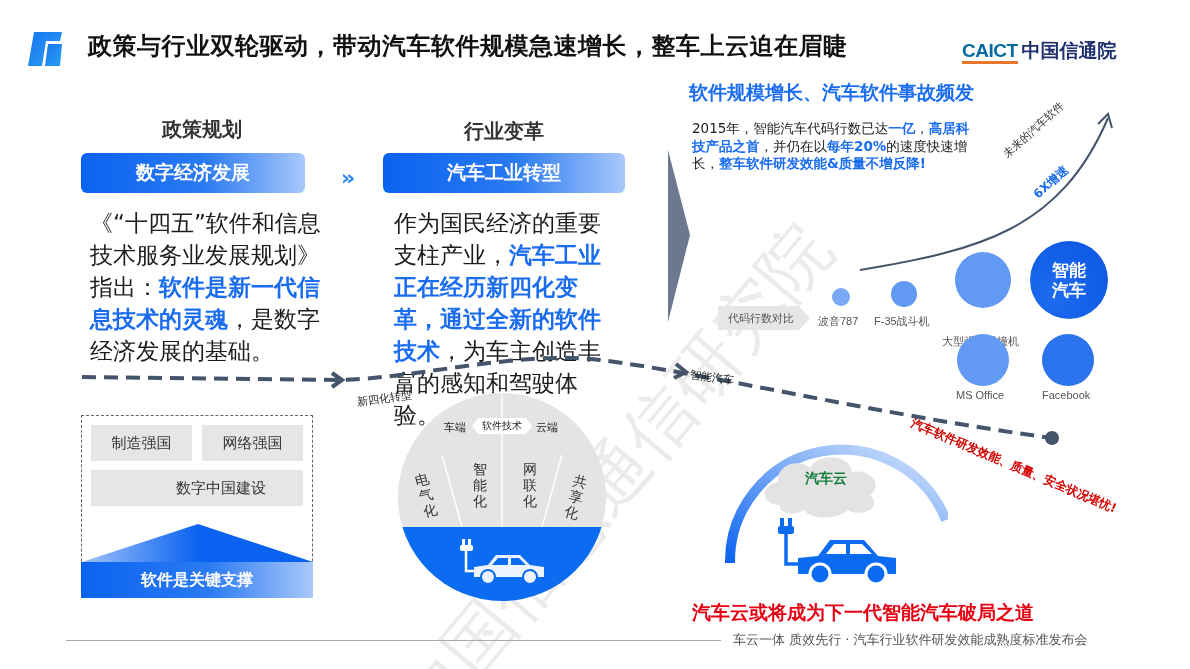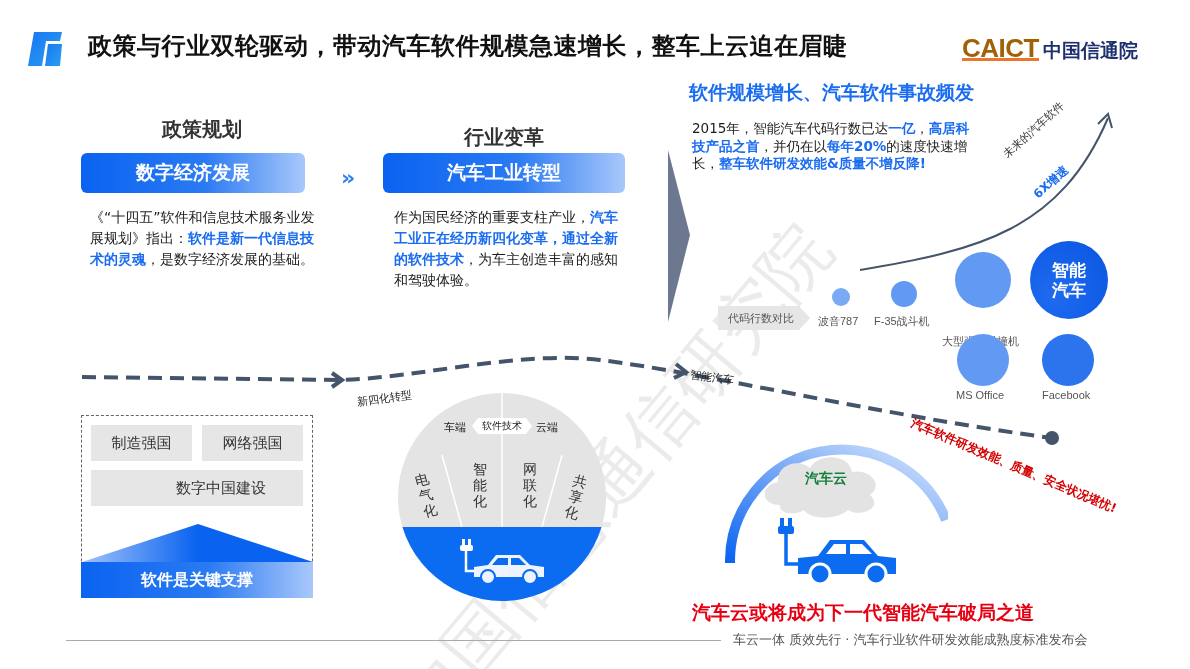--- a/index.html
+++ b/index.html
@@ -3,26 +3,26 @@
 <meta charset="utf-8">
 <style>
   * { box-sizing: border-box; margin: 0; padding: 0; }
   html, body { width: 1190px; height: 669px; overflow: hidden; background: #ffffff; }
   body { position: relative; font-family: "DejaVu Sans", "Liberation Sans", sans-serif; color: #222; }
   .abs { position: absolute; }
 
   .logo-mark { left: 28px; top: 32px; width: 34px; height: 34px; }
   .title { left: 88px; top: 30px; font-size: 24px; font-weight: bold; color: #111; letter-spacing: 0.5px; white-space: nowrap; }
   .brand { left: 962px; top: 38px; display: flex; align-items: baseline; gap: 4px; }
-  .brand-en { font-size: 26px; font-weight: bold; color: #a16207; font-family: "Liberation Sans", sans-serif; border-bottom: 3px solid #e8762d; line-height: 20px; letter-spacing: -0.5px; }
+  .brand-en { font-size: 19px; font-weight: bold; color: #0369a1; font-family: "Liberation Sans", sans-serif; border-bottom: 3px solid #e8762d; line-height: 20px; letter-spacing: -0.5px; }
   .brand-cn { font-size: 19px; color: #1d2f6f; font-weight: bold; }
 
   .col-head { font-size: 20px; font-weight: bold; color: #333; text-align: center; }
   .pill { height: 40px; border-radius: 6px; background: linear-gradient(90deg, #0a63f0 0%, #2a7af2 55%, #a9c8fb 100%); color: #fff; font-size: 19px; font-weight: bold; display: flex; align-items: center; justify-content: center; }
-  .body-text { font-size: 14px; line-height: 21px; color: #1c1c1c; }
+  .body-text { font-size: 23px; line-height: 32px; color: #1c1c1c; }
   .hl { color: #1a6cf0; font-weight: bold; }
   .chev { left: 341px; top: 165px; color: #2b84f2; font-size: 22px; font-weight: bold; letter-spacing: -6px; }
 
   .right-head { left: 689px; top: 80px; font-size: 19px; font-weight: bold; color: #1a6cf0; white-space: nowrap; }
   .right-text { left: 692px; top: 120px; width: 285px; font-size: 13.5px; line-height: 17.5px; color: #1c1c1c; }
   .right-text .hl { color: #1a6cf0; }
 
   .bubble { position: absolute; border-radius: 50%; background: #6199f3; }
   .bub-label { position: absolute; font-size: 11px; color: #555; white-space: nowrap; font-family: "Liberation Sans", sans-serif; }
   .cmp-tag { left: 718px; top: 306px; width: 92px; height: 24px; background: #e6e6e6; clip-path: polygon(0 0, 88% 0, 100% 50%, 88% 100%, 0 100%); font-size: 11px; color: #555; display: flex; align-items: center; padding-left: 10px; }
@@ -72,21 +72,21 @@
 </div>
 
 <div class="abs col-head" style="left:81px;top:116px;width:242px;">政策规划</div>
 <div class="abs pill" style="left:81px;top:153px;width:224px;">数字经济发展</div>
 <div class="abs body-text" style="left:90px;top:207px;width:232px;">
   <span>《“十四五”软件和信息技术服务业发展规划》指出：</span><span class="hl">软件是新一代信息技术的灵魂</span><span>，是数字经济发展的基础。</span>
 </div>
 
 <div class="abs chev">»</div>
 
-<div class="abs col-head" style="left:383px;top:124px;width:242px;">行业变革</div>
+<div class="abs col-head" style="left:383px;top:118px;width:242px;">行业变革</div>
 <div class="abs pill" style="left:383px;top:153px;width:242px;">汽车工业转型</div>
 <div class="abs body-text" style="left:394px;top:207px;width:228px;">
   <span>作为国民经济的重要支柱产业，</span><span class="hl">汽车工业正在经历新四化变革，通过全新的软件技术</span><span>，为车主创造丰富的感知和驾驶体验。</span>
 </div>
 
 <svg class="abs" style="left:668px;top:150px;" width="26" height="180">
   <polygon points="0,0 22,85 0,172" fill="#6b7890"></polygon>
 </svg>
 
 <div class="abs right-head">软件规模增长、汽车软件事故频发</div>

